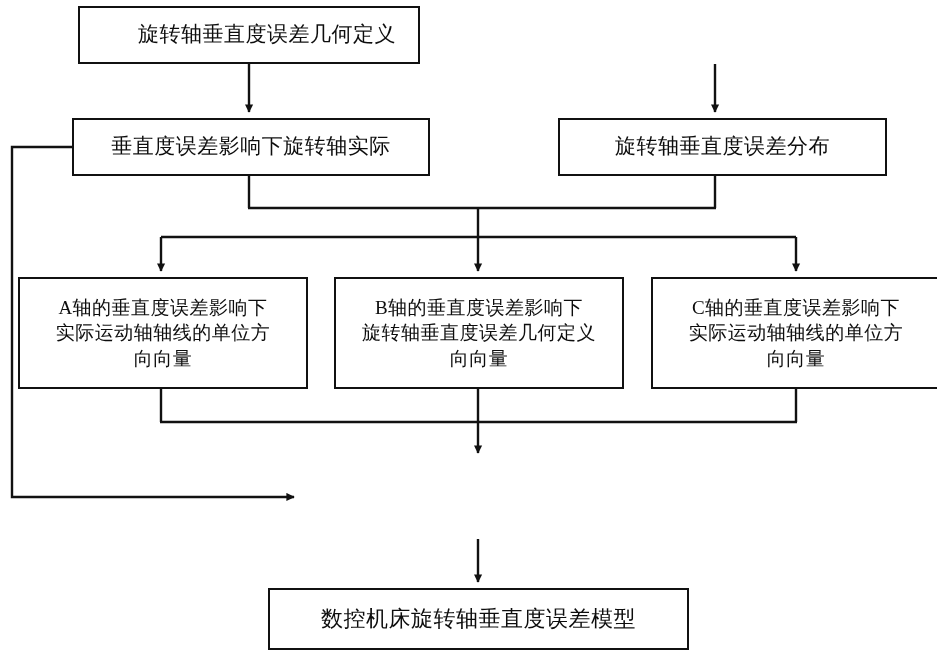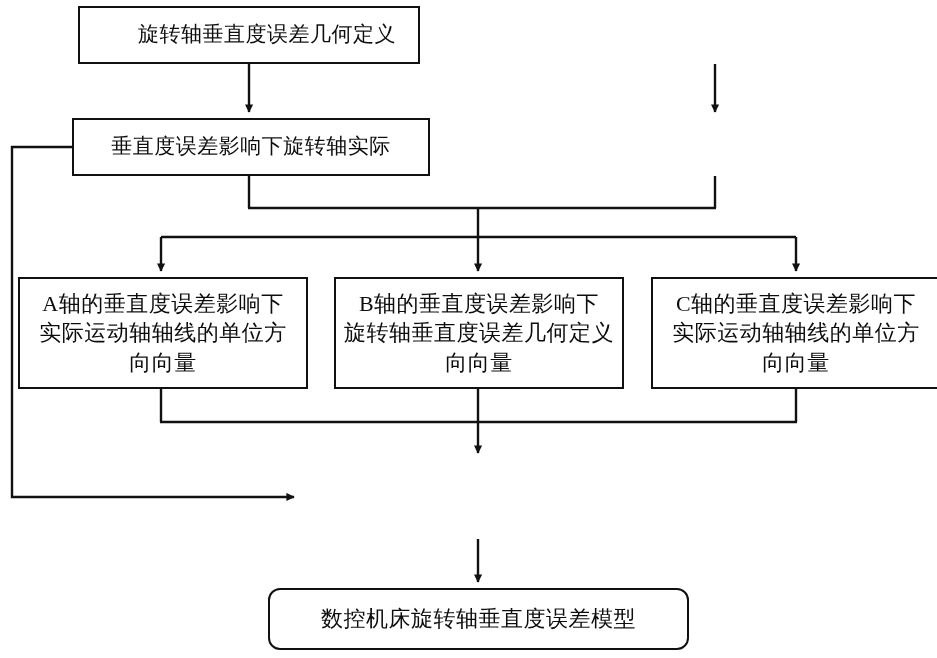--- a/index.html
+++ b/index.html
@@ -36,25 +36,24 @@
     color: #0d0d0d;
     line-height: 1.32;
     letter-spacing: 0.5px;
     white-space: pre-line;
     font-family: "Liberation Serif", "DejaVu Serif", serif;
   }
   .node.single {
     font-size: 21px;
   }
   .node.multi {
-    font-size: 22px;
+    font-size: 19px;
   }
   .node.final {
     font-size: 22px;
-    border-radius: 12px;
   }
 </style>
 </head>
 <body>
 
 <div id="flowchart-root">
 
   <svg id="flow-svg" viewBox="0 0 937 658">
     <defs>
       <marker id="arrowhead" markerWidth="9" markerHeight="9" refX="7.6" refY="4.5" orient="auto" markerUnits="userSpaceOnUse">
@@ -92,20 +91,21 @@
       <path d="M 72,147 L 12,147 L 12,497 L 294,497" marker-end="url(#arrowhead)"></path>
 
     </g>
   </svg>
 
   <div class="node single" style="left:78px; top:6px; width:342px; height:58px;padding-left:36px;">旋转轴垂直度误差几何定义</div>
 
 
   <div class="node single" style="left:72px; top:118px; width:358px; height:58px;">垂直度误差影响下旋转轴实际</div>
 
+  <div class="node single" style="left:558px; top:118px; width:329px; height:58px;">旋转轴垂直度误差分布</div>
 
   <div class="node multi" style="left:18px; top:277px; width:290px; height:112px;">A轴的垂直度误差影响下
 实际运动轴轴线的单位方
 向向量</div>
 
   <div class="node multi" style="left:334px; top:277px; width:290px; height:112px;">B轴的垂直度误差影响下
 旋转轴垂直度误差几何定义
 向向量</div>
 
   <div class="node multi" style="left:651px; top:277px; width:290px; height:112px;">C轴的垂直度误差影响下

